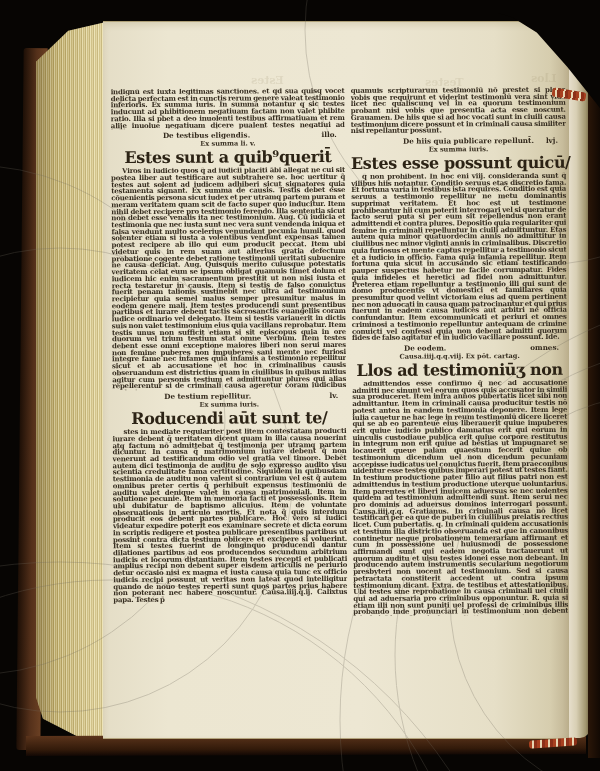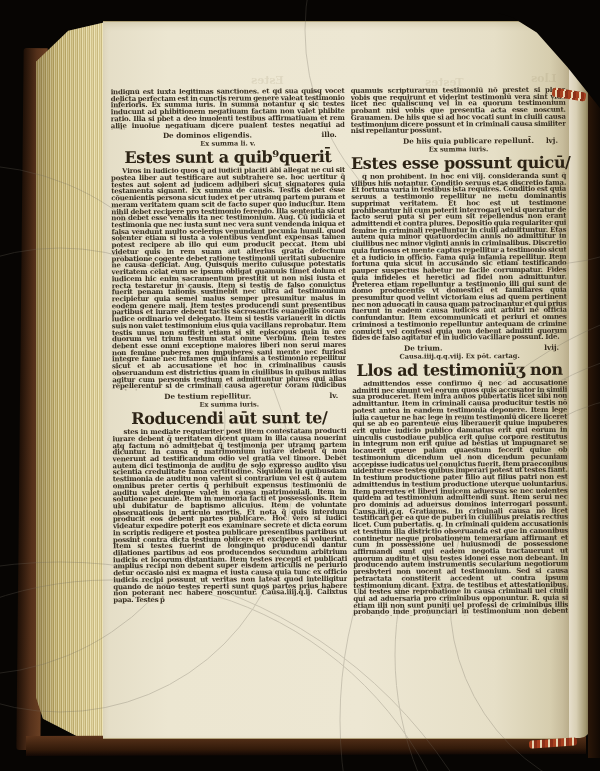--- a/index.html
+++ b/index.html
@@ -58,21 +58,21 @@
   <div class="spine-right"></div>
 
   <div class="page">
     <span class="ghost" style="left:148px;top:52px">Estes</span>
     <span class="ghost" style="left:322px;top:54px">Testes</span>
     <span class="ghost" style="left:428px;top:50px">Llos</span>
     <div class="content">
       <div class="col col-left" id="col-left">
           <div class="body" style="height: 40.3px;">indignū est iuxta legitimas sanctiones. et qd sua quisq vocet delicta perfectam est in cunctis rerum genere valeat testimonio inferioris. Ex summa iuris. In summa notantur q sic testes inducunt ad phibitionem negatiuam factam non valet phibite ratio. Illa si pbet a deo inuolenti testibus affirmatiuam et rem alije inuolue negatiuam dicere pualent testes negatiui ad indirecte parualent testes rei.</div>
           <div class="chead">
-            <span>De dominos eligendis.</span>
+            <span>De testibus eligendis.</span>
             <span>illo.</span>
           </div>
           <div class="srcline">Ex summa li. v.</div>
           <div class="bighead">Estes sunt a quib⁹querit̄</div>
           <div class="body indent" style="height: 221.8px;">Viros in iudicio quos q̃ ad iudicii placiti ābi allegat ne cui sit postea liber aut testificare aut subtrahere se. hoc uertitur q̃ testes aut solent ad iudicem adhiberi sicut signatores quia testamenta signant. Ex summa de causis. Testis debet esse cōuenientis persona sicut iudex et per utramq partem puram et meram veritatem quam scit de facto super quo inducitur. Item nihil debet recipere pro testimonio ferendo. Illa sententia sicut non debet esse venalis ita nec testimonium. Aug. Cū iudicia et testimonia que nec iusta sunt nec vera sunt vendenda iniqua et falsa vendunt multo scelerius venundant pecunia humil. quod solenter etiam si iusta a volentibus vendunt expensas tamen potest recipere ab illo qui eum producit peccat. Item ubi videtur quis in rem suam aut alterius gratia defectum probatione cogente debet ratione testimonii ueritati subuenire ne causa deficiat. Aug. Quisquis merito cuiusque potestatis veritatem celat eum se ipsum obligat quamuis timet dolum et iudicem hic enim sacramentum prestitit ut non nisi iusta et recta testaretur in causis. Item si testis de falso conuictus fuerit penam talionis sustinebit nec ultra ad testimonium recipietur quia semel malus semper presumitur malus in eodem genere mali. Item testes producendi sunt presentibus partibus et iurare debent tactis sacrosanctis euangeliis coram iudice ordinario vel delegato. Item si testis variauerit in dictis suis non valet testimonium eius quia vacillans reprobatur. Item testis unus non sufficit etiam si sit episcopus quia in ore duorum vel trium testium stat omne verbum. Item testes debent esse omni exceptione maiores liberi non serui mares non femine puberes non impuberes sani mente nec furiosi integre fame nec infames quia infamis a testimonio repellitur sicut et ab accusatione et hoc in criminalibus causis obseruandum est districtius quam in ciuilibus in quibus mitius agitur cum personis testium et admittuntur plures qui alias repellerentur si de criminali causa ageretur coram iudicibus ecclesie.</div>
           <div class="chead">
             <span>De testium repellitur.</span>
             <span>lv.</span>
           </div>
           <div class="srcline">Ex summa iuris.</div>
@@ -82,22 +82,22 @@
       <div class="col col-right" id="col-right">
           <div class="body" style="height: 47px;">quamuis scripturarum testimoniū nō prestet si plene vobis que requirunt et viderint testimoniū vera sint vide licet nec qualiscunq vel in ea quorum testimonium probant nisi vobis que presentia acta esse noscunt. Grauamen. De hiis que si ad hoc vocati sunt in ciuili causa testimonium dicere possunt et in criminali causa similiter nisi repellantur possunt.</div>
           <div class="chead">
             <span>De hiis quia publicare repellunt̄.</span>
             <span>lvj.</span>
           </div>
           <div class="srcline">Ex summa iuris.</div>
           <div class="bighead">Estes esse possunt quicū/</div>
           <div class="body indent" style="height: 168px;">q̃ non prohibent. In hoc eni viij. consideranda sunt q̃ vilibus hiis notantur. Conditio seruus etas discretio fama. Et fortuna varia in testibus ista requires. Conditio est quia seruus a testimonio repellitur ne metu dominantis supprimat veritatem. Et hoc est ut testimone prohibeantur hii cum poterit interrogari vel si queratur de facto serui puta si per eum sit repellendus non erant admittendi et contra plures. Depositio quia regulariter qui femine in criminali repelluntur in ciuili admittuntur. Etas autem quia minor quatuordecim annis nō admittitur in ciuilibus nec minor viginti annis in criminalibus. Discretio quia furiosus et mente captus repellitur a testimonio sicut et a iudicio in officio. Fama quia infamia repellitur. Item fortuna quia sicut in accusando sic etiam testificando pauper suspectus habetur ne facile corrumpatur. Fides quia infideles et heretici ad fidei non admittuntur. Preterea etiam repelluntur a testimonio illi qui sunt de domo producentis vt domestici et familiares quia presumitur quod velint victoriam eius ad quem pertinent nec non aduocati in causa quam patrocinantur et qui prius fuerunt in eadem causa iudices aut arbitri ne officia confundantur. Item excommunicati et periuri et omnes criminosi a testimonio repelluntur antequam de crimine conuicti vel confessi quia non debent admitti quorum fides de falso agitatur et in iudicio vacillare possunt. Idē.</div>
           <div class="chead">
-            <span>De trium.</span>
-            <span>lvij.</span>
+            <span>De eodem.</span>
+            <span>omnes.</span>
           </div>
           <div class="srcline">Causa.iiij.q.q.viij.   Ex pōt. cartag.</div>
           <div class="bighead">Llos ad testimoniūʒ non</div>
           <div class="body indent" style="height: 235.2px;">admittendos esse confirmo q̃ nec ad accusationē admitti nec sinunt vel eorum quos quis accusator in simili sua produceret. Item infra annos pubertatis licet sibi non admittantur. Item in criminali causa producitur testis nō potest antea in eandem testimonia deponere. Item lege iulia cauetur ne hac lege in reum testimoniū dicere liceret qui se ab eo parenteue eius liberauerit quiue impuberes erit quiue iudicio publico damnatus erit qui eorum in uinculis custodiaue publica erit quiue corpore restitutus in integrum non erit quiue ad bestias ut impugnaret se locauerit queue palam quaestum fecerit quiue ob testimonium dicendum uel non dicendum pecuniam accepisse iudicatus uel conuictus fuerit. Item praeconibus uidentur esse testes quibus imperari potest ut testes fiant. In testium productione pater filio aut filius patri non est admittendus in testium productione uterque uoluntarius. Item parentes et liberi inuicem aduersus se nec uolentes quidem ad testimonium admittendi sunt. Item serui nec pro dominis ad aduersus dominos interrogari possunt. Causa.iiij.q.q. Gratianus. In criminali causa nō licet testificari per ea que de puberi in ciuilibus prelatis rectius licet. Cum pubertatis. q. In criminali quidem accusationis et testium illa districtio obseruanda est que in canonibus continetur neque probationem temerariam affirmant et cum in possessione uel huiusmodi de possessione affirmandi sunt qui eadem negotia tractauerunt ut quorum auditu et uisu testes idonei esse non debeant. In producendo autem instrumentis secularium negotiorum presbyteri non uocent ad testimonium. Sed si causa petractata constiterit accedent ut contra ipsum testimonium dicant. Extra. de testibus et attestationibus. Ubi testes sine reprobatione in causa criminali uel ciuili qui ad aduersaria pro criminibus opponuntur. R. quia si etiam illi non sunt puniti uel professi de criminibus illis probando inde pronunciari in testimonium non debent admitti. Idem. Si quis de occultatione uel testimoniū pena clericus in criminali causa nō esse aliquoties admittendus censura sacrorum canonum manifestum esse docet nisi societas uel suspicio iniuriarum probabilis nec dicenda ad testimoniū si ad occultationem prius admisit. Idē. Testimoniū christianorum aduersus iudeos</div>
         </div>
     </div>
   </div>
 
   <div class="corner-dark"></div>
   <div class="endband top"></div>

